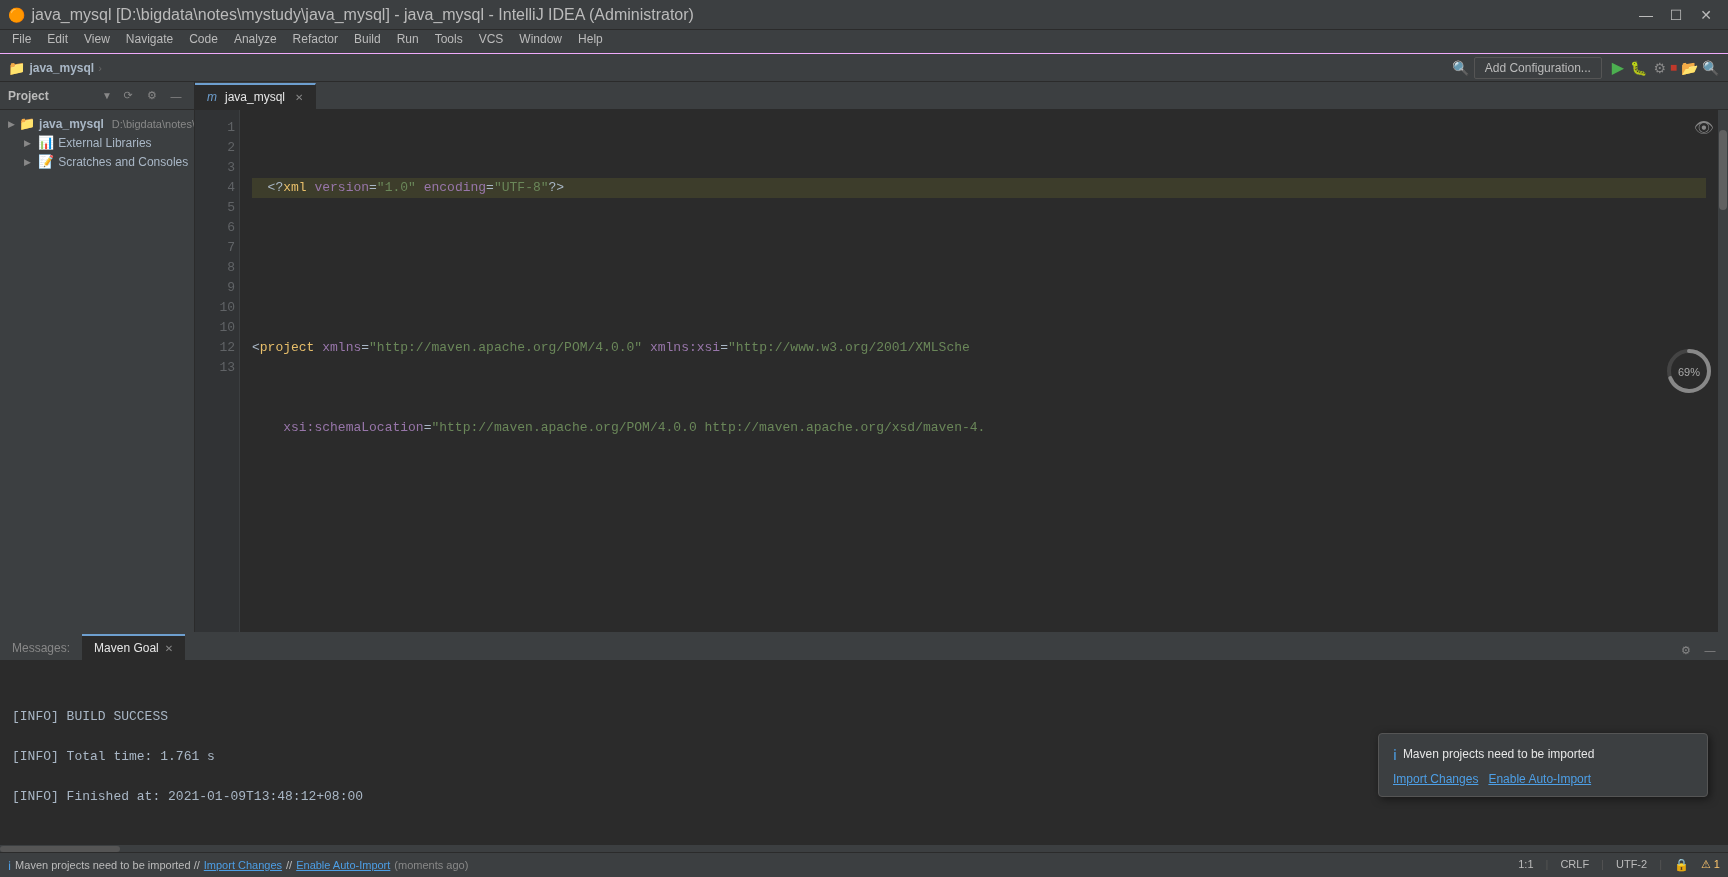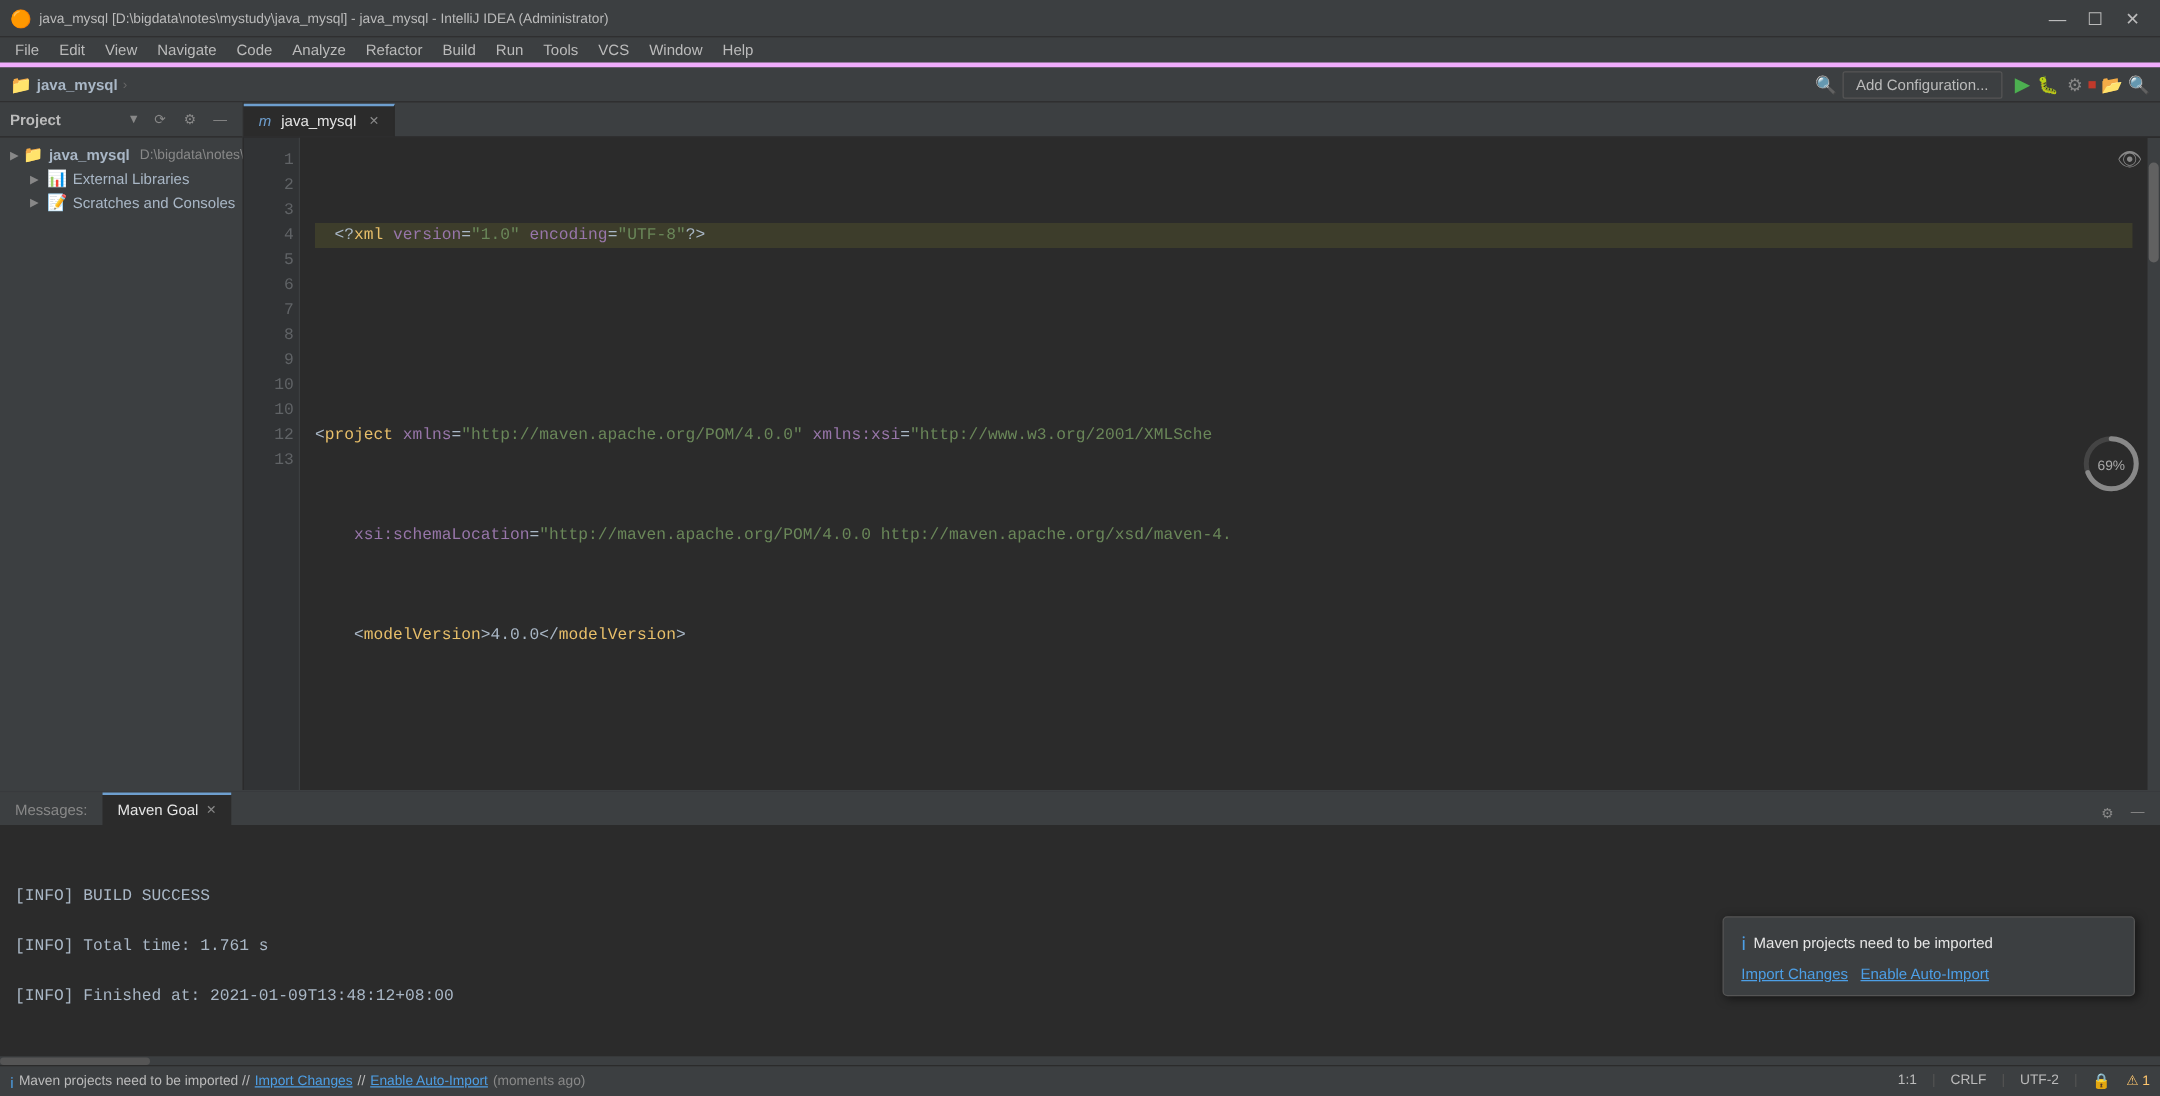--- a/index.html
+++ b/index.html
@@ -8,37 +8,36 @@
     
     #title-bar {
       background: #3c3f41;
       height: 30px;
       display: flex;
       align-items: center;
       padding: 0 8px;
       border-bottom: 1px solid #2b2b2b;
       user-select: none;
     }
-    #title-bar .title-text { font-size: 11px; color: #bbb; flex: 1; }
+    #title-bar .title-text { font-size: 16px; color: #bbb; flex: 1; }
     #title-bar .win-controls { display: flex; gap: 2px; }
     #title-bar .win-btn {
       width: 28px; height: 20px;
       display: flex; align-items: center; justify-content: center;
       cursor: pointer; color: #bbb; font-size: 14px;
       border: none; background: transparent;
     }
 
     
     #menu-bar {
       background: #3c3f41;
       height: 24px;
       display: flex;
-      align-items: center;
       padding: 0 4px;
-      border-bottom: 4px solid #f0abfc;
+      border-bottom: 1px solid #f0abfc;
     }
     .menu-item {
       padding: 2px 8px;
       cursor: pointer;
       font-size: 12px;
       color: #bbb;
       border-radius: 2px;
     }
 
     
@@ -419,21 +418,20 @@
       <div id="code-content">
         
         <span class="code-line" style="background:#3d3d2b; display:block; padding: 0 0;">  <span class="xml-bracket">&lt;?</span><span class="xml-tag">xml</span> <span class="xml-attr-name">version</span><span class="xml-bracket">=</span><span class="xml-attr-val">"1.0"</span> <span class="xml-attr-name">encoding</span><span class="xml-bracket">=</span><span class="xml-attr-val">"UTF-8"</span><span class="xml-bracket">?&gt;</span></span>
         
         <span class="code-line"> </span>
         
         <span class="code-line"><span class="xml-bracket">&lt;</span><span class="xml-tag">project</span> <span class="xml-attr-name">xmlns</span>=<span class="xml-attr-val">"http://maven.apache.org/POM/4.0.0"</span> <span class="xml-attr-name">xmlns:xsi</span>=<span class="xml-attr-val">"http://www.w3.org/2001/XMLSche</span></span>
         
         <span class="code-line">    <span class="xml-attr-name">xsi:schemaLocation</span>=<span class="xml-attr-val">"http://maven.apache.org/POM/4.0.0 http://maven.apache.org/xsd/maven-4.</span></span>
         
-        <span class="code-line">    <span class="xml-bracket">&lt;</span><span class="xml-tag">modelVersion</span><span class="xml-bracket">&gt;</span><span class="xml-text">4.0.0</span><span class="xml-bracket">&lt;/</span><span class="xml-tag">modelVersion</span><span class="xml-bracket">&gt;</span></span>
         
         <span class="code-line"> </span>
         
         
         
         
         
         
         
         

